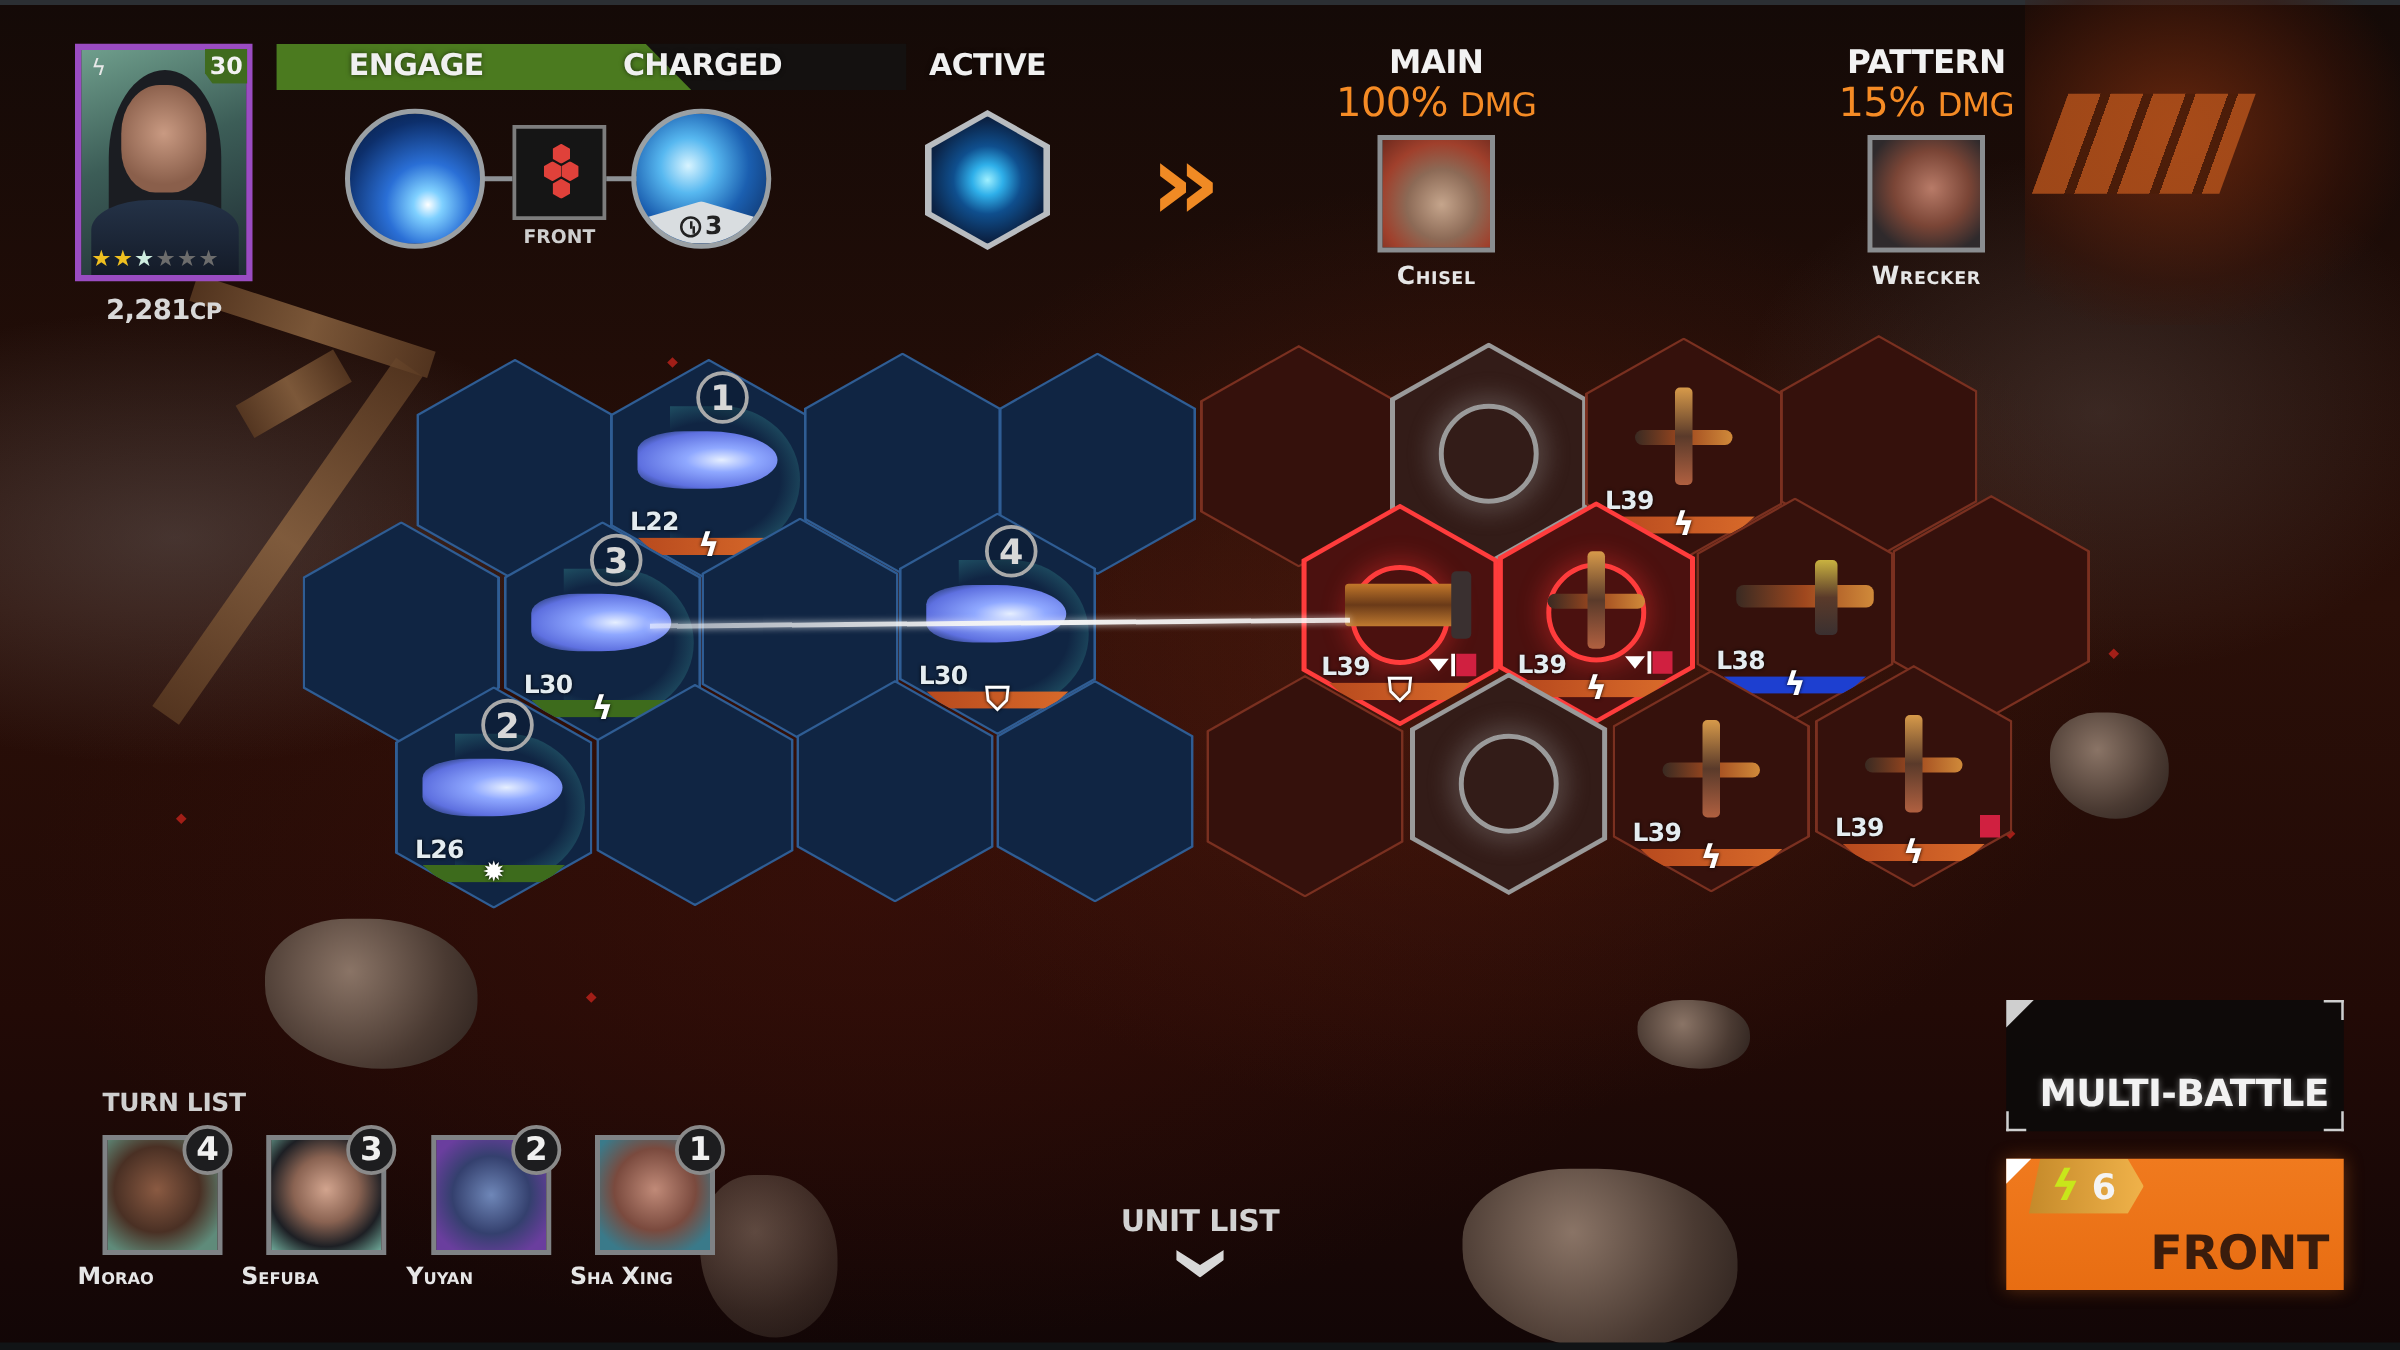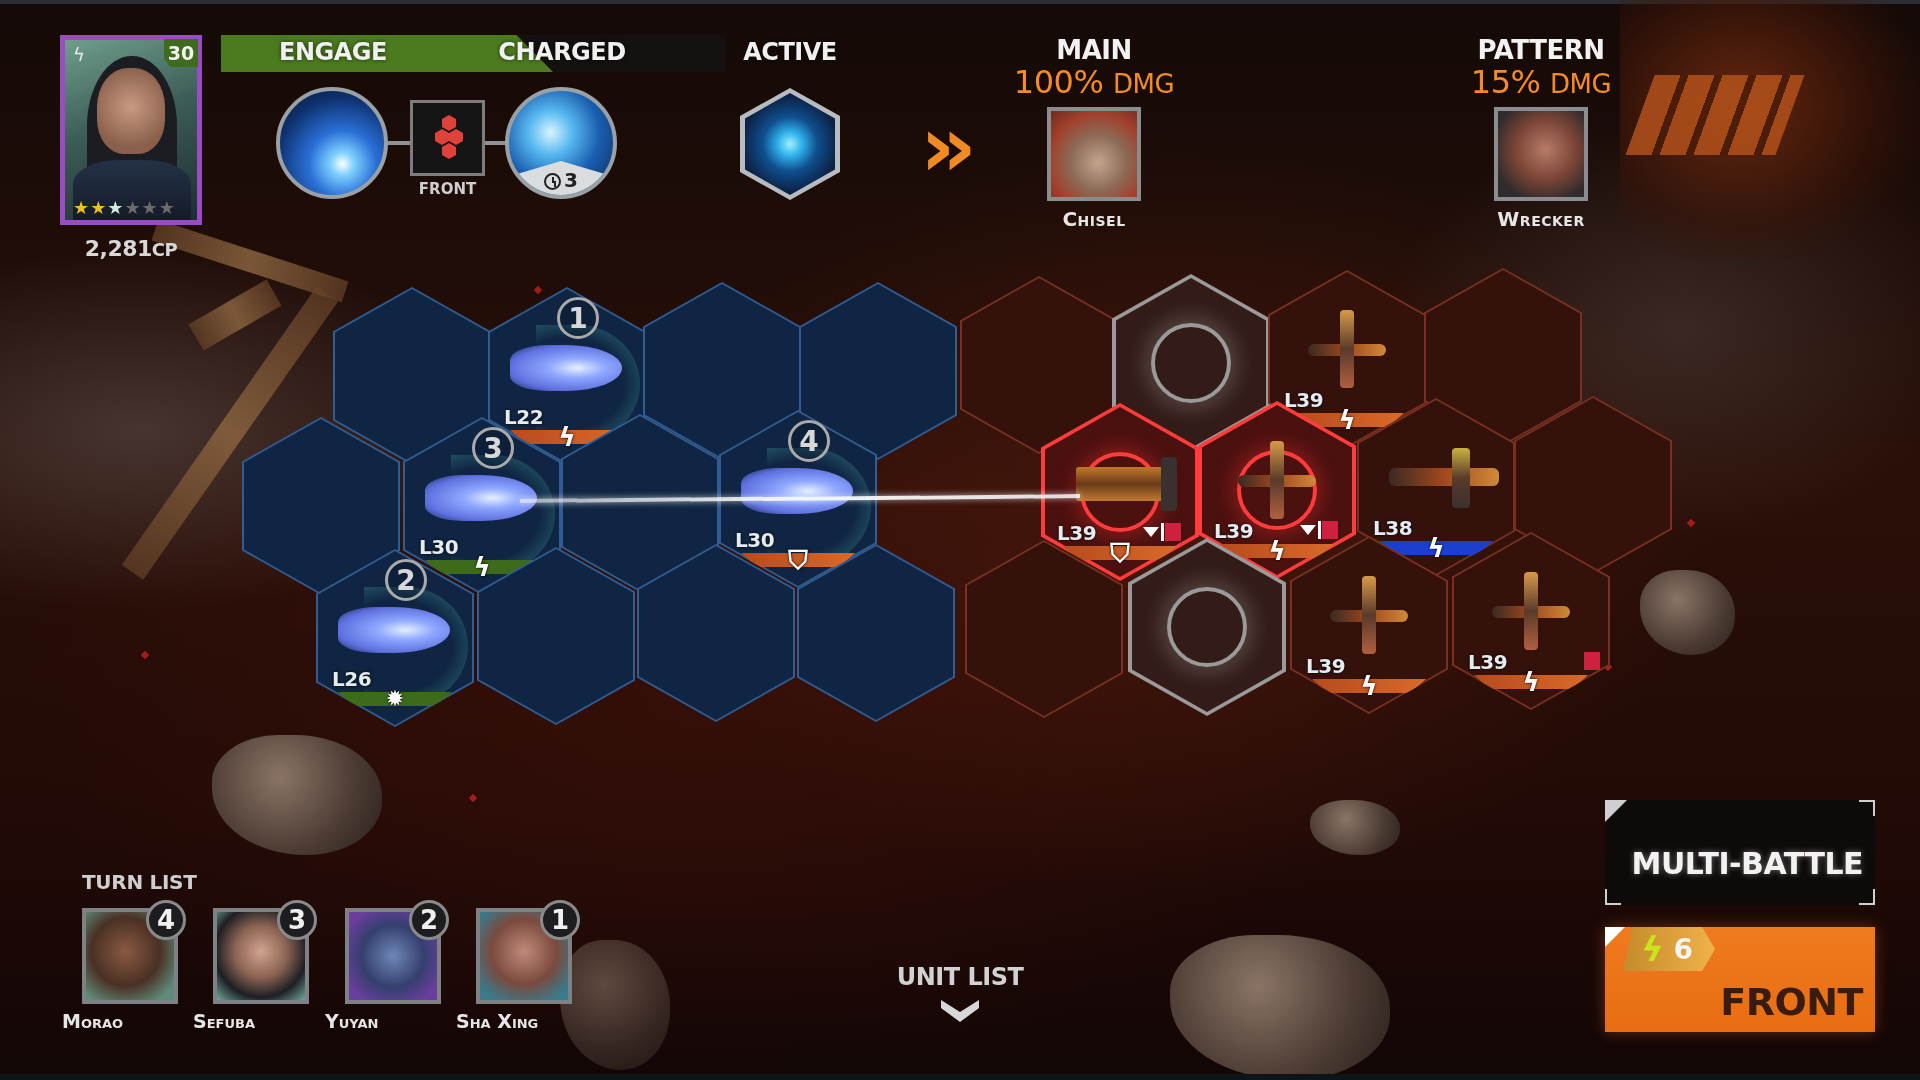--- a/index.html
+++ b/index.html
@@ -136,21 +136,21 @@
   .p-yuyan { background: radial-gradient(circle at 50% 50%, #6f87b8, #34406e 50%, #6a3e9e 85%); }
   .p-shaxing { background: radial-gradient(circle at 50% 45%, #c08a78, #7a4a3e 50%, #3a7a8a 85%); }
 
   .unit-list { position: absolute; left: 860px; top: 963px; width: 200px; text-align: center; font-weight: bold; font-size: 24px; color: #d2d2d2; letter-spacing: -0.5px; }
   .unit-list-chevron { position: absolute; left: 941px; top: 1000px; width: 38px; height: 22px; }
 
   
   .multi-battle { position: absolute; left: 1605px; top: 800px; width: 270px; height: 105px; background: rgba(10,10,10,0.85); }
   .mb-corner { position: absolute; width: 16px; height: 16px; border-color: #cfcfcf; border-style: solid; border-width: 0; }
   .mb-tl-tri { position: absolute; left: 0; top: 0; width: 0; height: 0; border-top: 22px solid #cfcfcf; border-right: 22px solid transparent; }
-  .mb-label { position: absolute; right: 12px; bottom: 24px; font-weight: bold; font-size: 30px; color: #f2f2f2; letter-spacing: -0.5px; text-shadow: 0 0 6px rgba(255,255,255,0.4); }
+  .mb-label { position: absolute; right: 12px; bottom: 12px; font-weight: bold; font-size: 30px; color: #f2f2f2; letter-spacing: -0.5px; text-shadow: 0 0 6px rgba(255,255,255,0.4); }
   .engage { position: absolute; left: 1605px; top: 927px; width: 270px; height: 105px; background: linear-gradient(180deg, #f07a1e, #e86d12);
     box-shadow: 0 0 14px rgba(240,120,30,0.35); }
   .engage-tri { position: absolute; left: 0; top: 0; width: 0; height: 0; border-top: 20px solid #ffffff; border-right: 20px solid transparent; }
   .engage-cost { position: absolute; left: 18px; top: 0; width: 92px; height: 44px; background: linear-gradient(90deg, #c58a2a, #f0b24a);
     clip-path: polygon(10% 0, 86% 0, 100% 50%, 86% 100%, 0 100%); display: flex; align-items: center; padding-left: 18px; gap: 10px; }
   .engage-bolt { color: #c8e61a; font-size: 34px; font-weight: bold; line-height: 40px; transform: skewX(-10deg); }
   .engage-cost-num { color: #f4f4f4; font-size: 28px; font-weight: bold; }
   .engage-label { position: absolute; right: 12px; bottom: 8px; font-weight: bold; font-size: 38px; color: #3a1c0c; letter-spacing: -0.5px; }
 </style>
 </head>
@@ -216,21 +216,21 @@
     <span class="clock"></span>
     <span>3</span>
   </div>
 </div>
 <div class="passive-hex">
   <div class="passive-hex-inner"></div>
 </div>
 
 <div class="chevrons">››</div>
 
-<div class="target-block" style="left:1004px; top:35px;">
+<div class="target-block" style="left:1059px; top:35px;">
   <div class="target-title">MAIN</div>
   <div class="target-dmg"><span>100%</span> <small>DMG</small></div>
   <div class="target-portrait portrait-chisel"></div>
   <div class="target-name">Chisel</div>
 </div>
 
 <div class="target-block" style="left:1451px; top:35px;">
   <div class="target-title">PATTERN</div>
   <div class="target-dmg"><span>15%</span> <small>DMG</small></div>
   <div class="target-portrait portrait-wrecker"></div>

